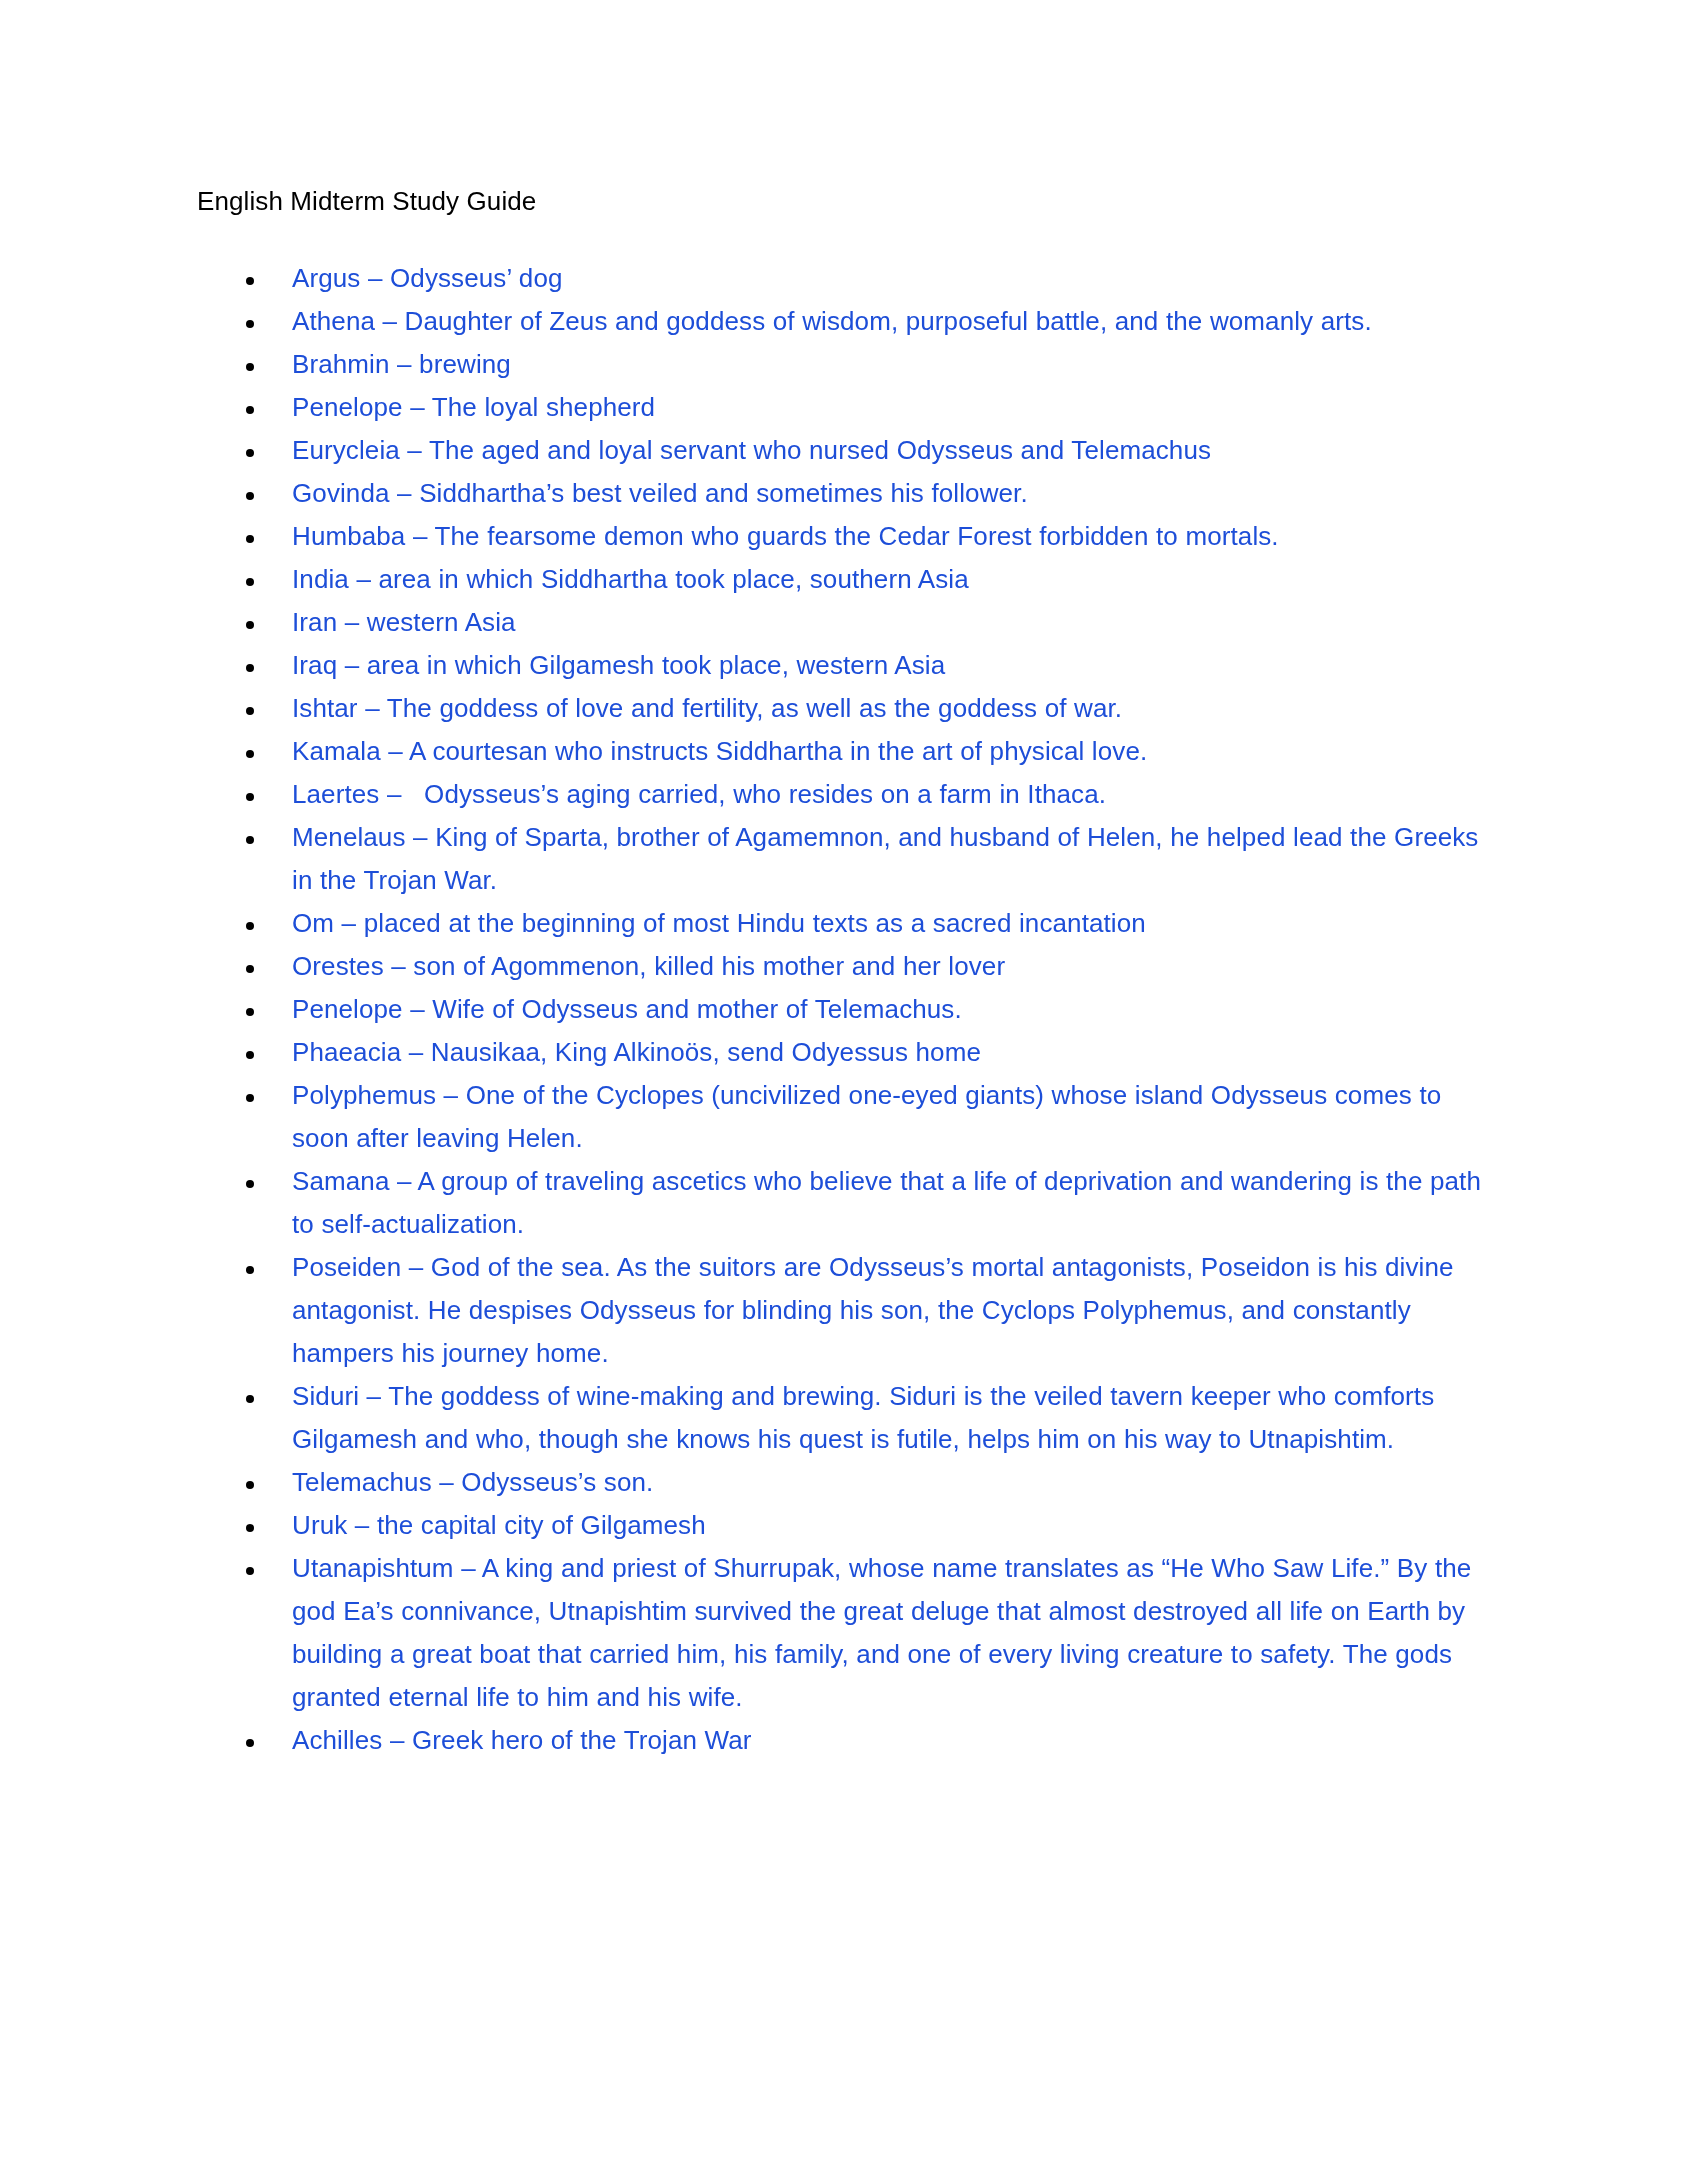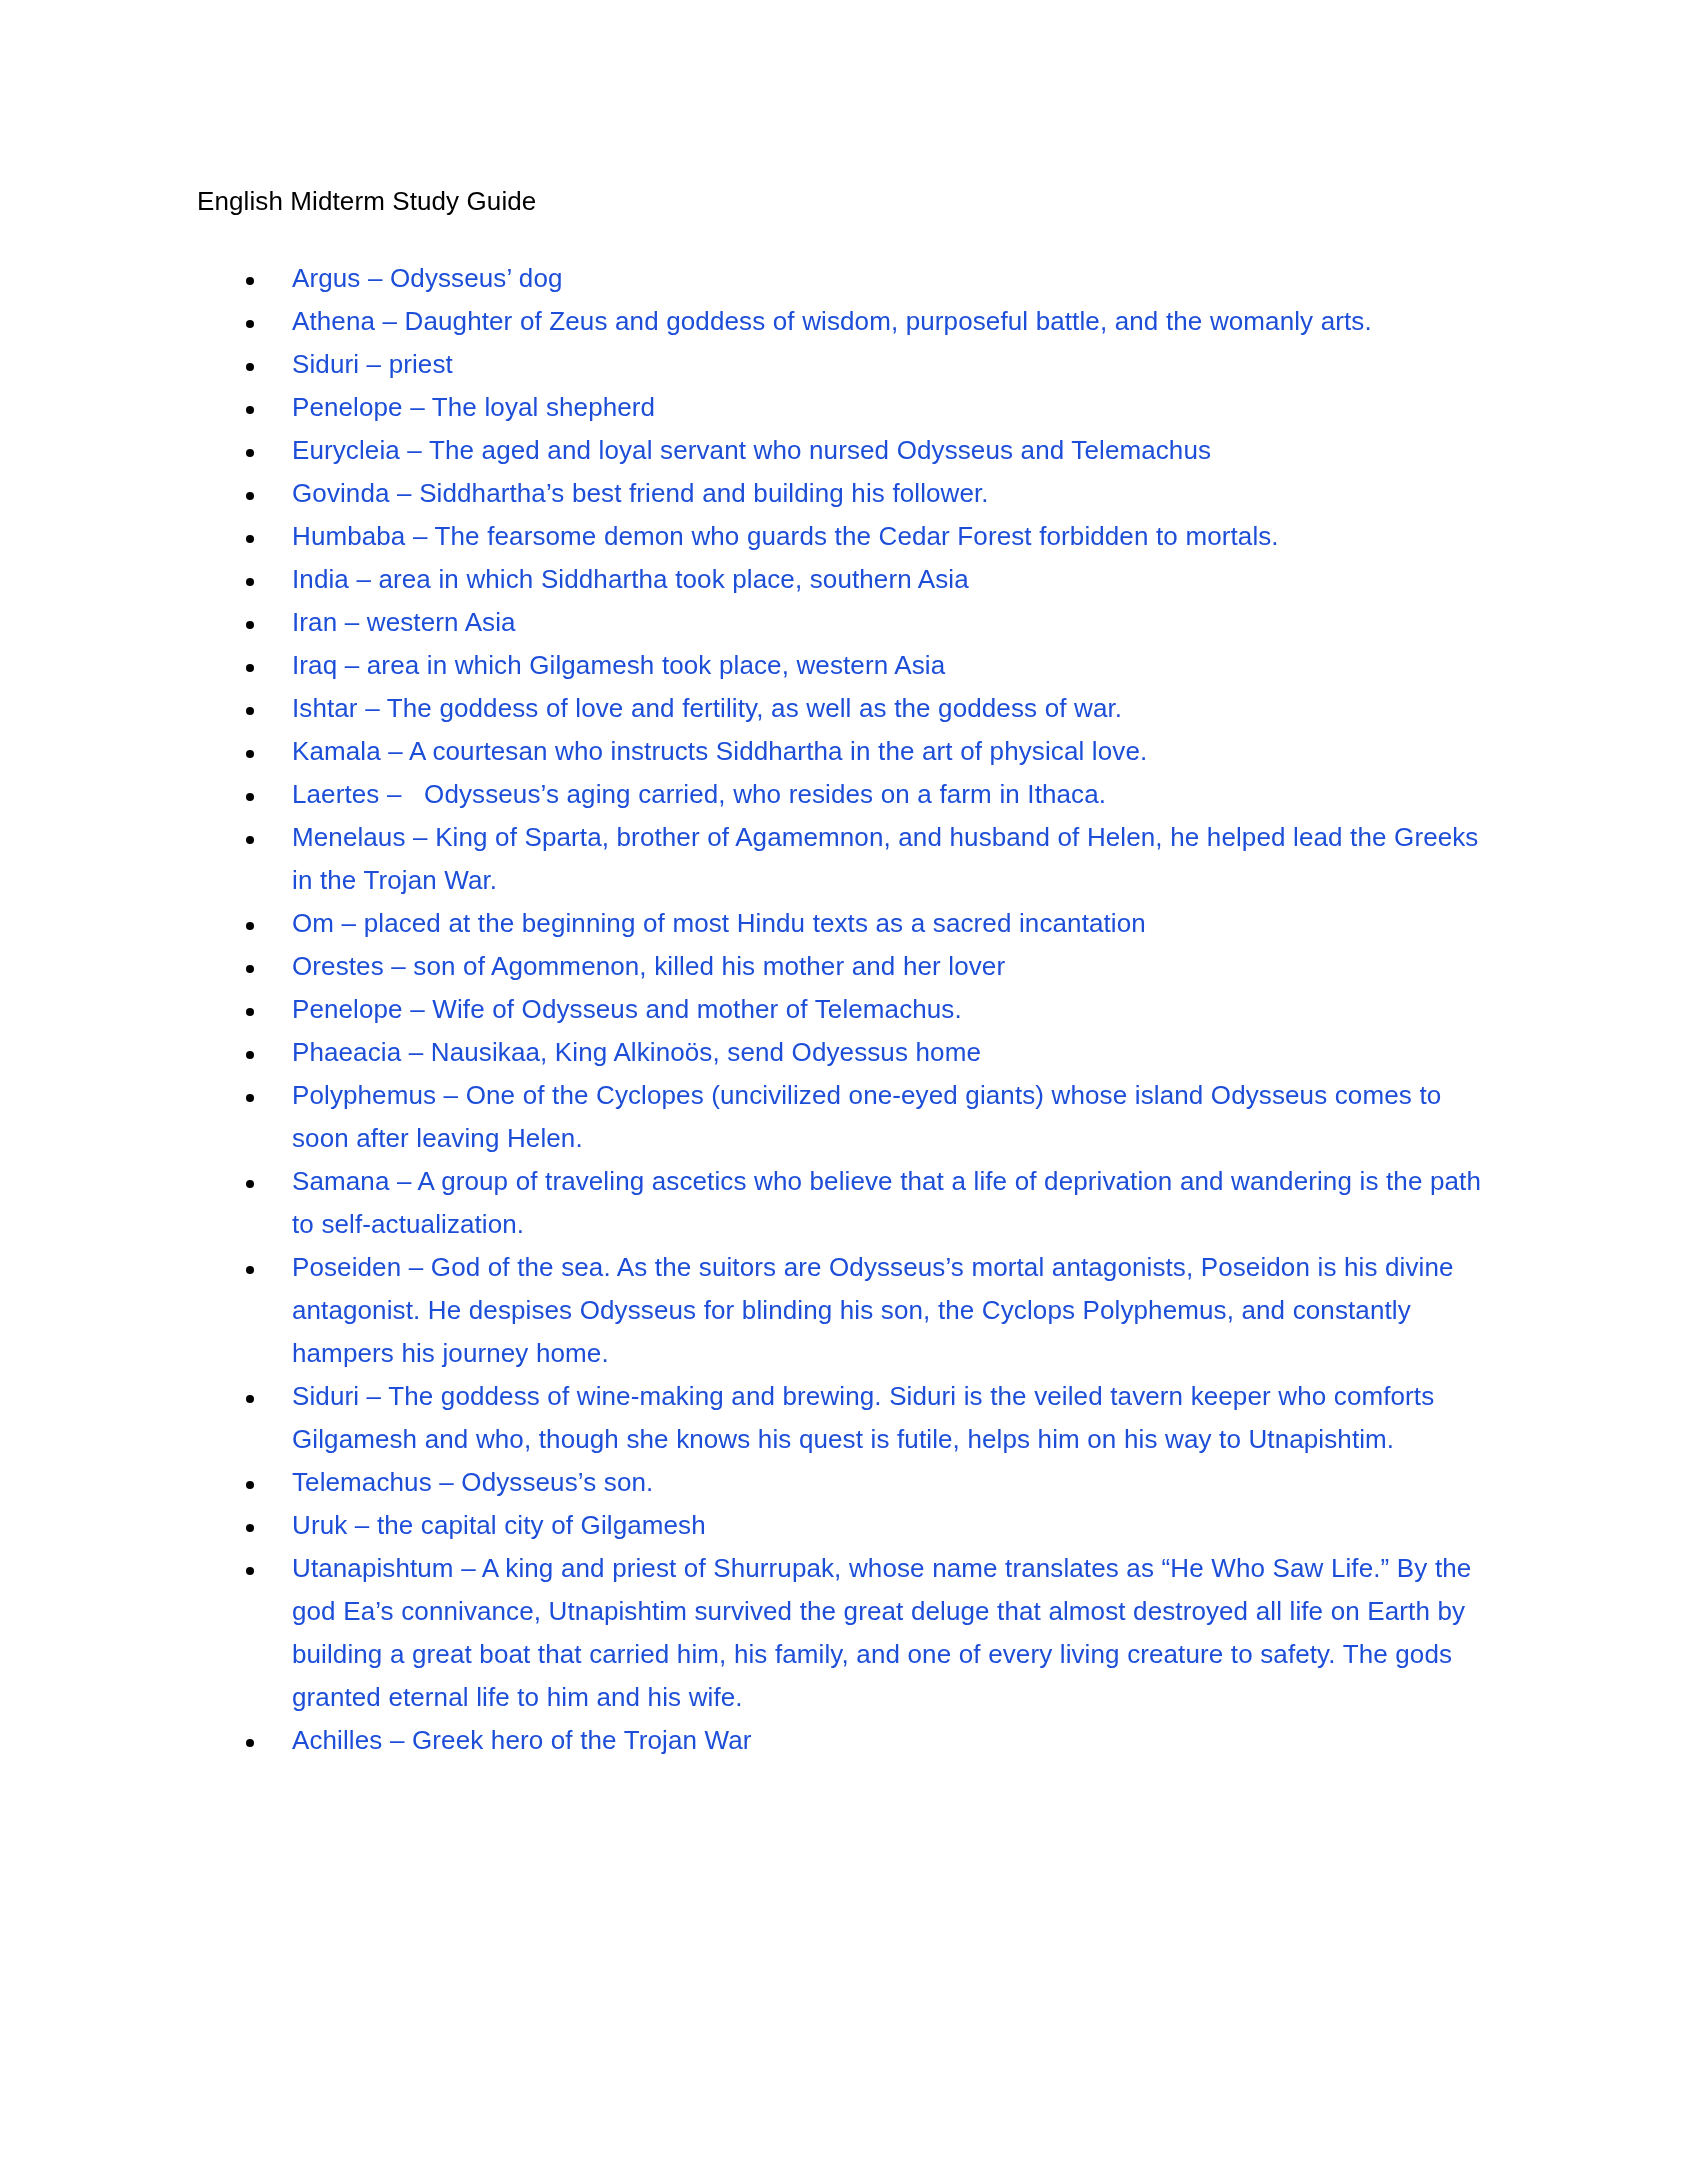--- a/index.html
+++ b/index.html
@@ -89,24 +89,24 @@
 <div id="page">
   <div id="doc-body">
 
     <p class="doc-title">English Midterm Study Guide</p>
 
     <div class="title-gap"></div>
 
     <ul class="bullet-list" id="bullet-list">
         <li><span class="t">Argus – Odysseus’ dog</span></li>
         <li><span class="t">Athena – Daughter of Zeus and goddess of wisdom, purposeful battle, and the womanly arts.</span></li>
-        <li><span class="t">Siduri – priest</span></li>
+        <li><span class="t">Brahmin – brewing</span></li>
         <li><span class="t">Penelope – The loyal shepherd</span></li>
         <li><span class="t">Eurycleia – The aged and loyal servant who nursed Odysseus and Telemachus</span></li>
-        <li><span class="t">Govinda – Siddhartha’s best friend and building his follower.</span></li>
+        <li><span class="t">Govinda – Siddhartha’s best veiled and sometimes his follower.</span></li>
         <li><span class="t">Humbaba – The fearsome demon who guards the Cedar Forest forbidden to mortals.</span></li>
         <li><span class="t">India – area in which Siddhartha took place, southern Asia</span></li>
         <li><span class="t">Iran – western Asia</span></li>
         <li><span class="t">Iraq – area in which Gilgamesh took place, western Asia</span></li>
         <li><span class="t">Ishtar – The goddess of love and fertility, as well as the goddess of war.</span></li>
         <li><span class="t">Kamala – A courtesan who instructs Siddhartha in the art of physical love.</span></li>
         <li><span class="t">Laertes –   Odysseus’s aging carried, who resides on a farm in Ithaca.</span></li>
         <li><span class="t">Menelaus – King of Sparta, brother of Agamemnon, and husband of Helen, he helped lead the Greeks in the Trojan War.</span></li>
         <li><span class="t">Om – placed at the beginning of most Hindu texts as a sacred incantation</span></li>
         <li><span class="t">Orestes – son of Agommenon, killed his mother and her lover</span></li>

